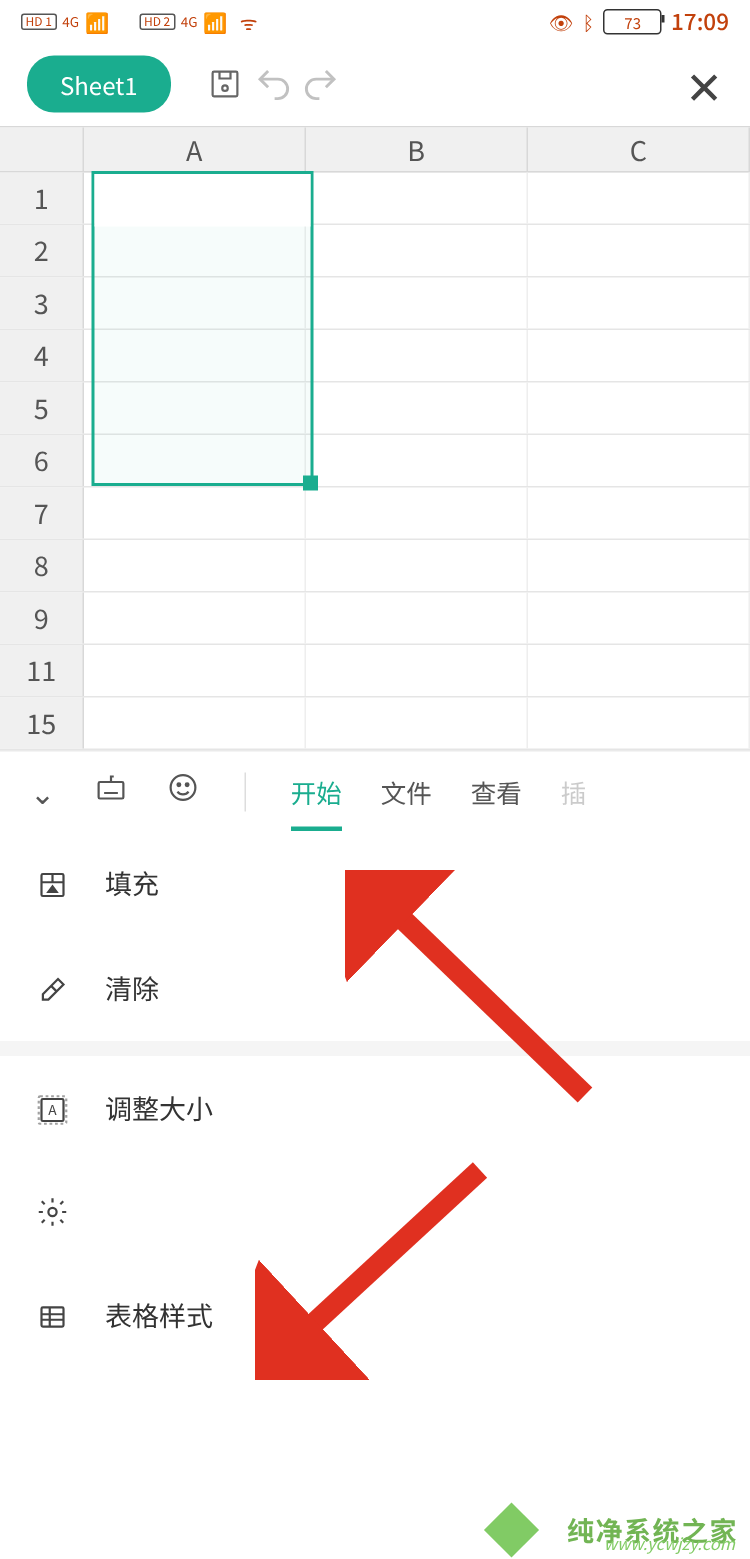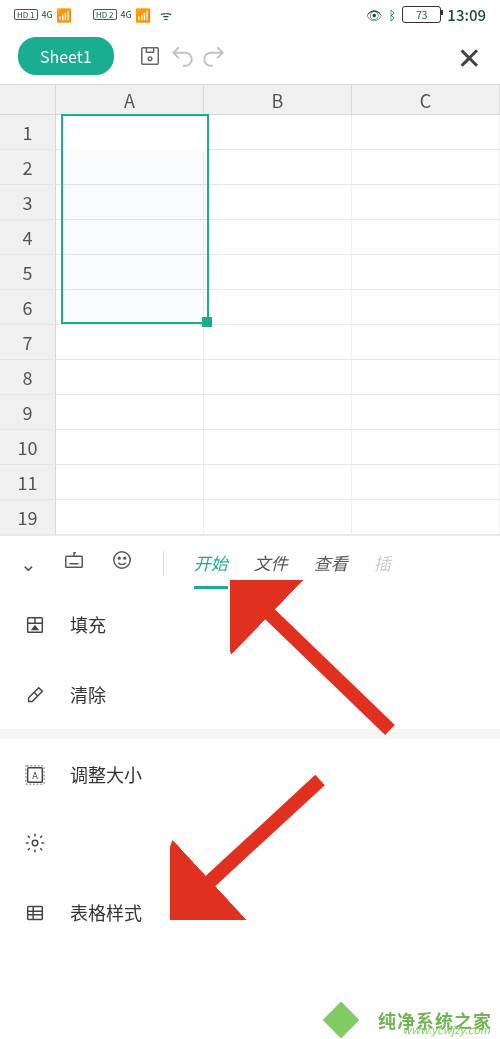--- a/index.html
+++ b/index.html
@@ -12,21 +12,21 @@
       overflow: hidden;
     }
 
     
     .status-bar {
       height: 28px;
       display: flex;
       align-items: center;
       padding: 0 14px;
       font-size: 13px;
-      color: #14532d;
+      color: #c2410c;
     }
     .status-left { display: flex; align-items: center; gap: 4px; }
     .status-right { margin-left: auto; display: flex; align-items: center; gap: 6px; }
     .hd-badge { border: 1px solid #555; border-radius: 2px; font-size: 8px; padding: 0 2px; line-height: 9px; }
     .battery-box { border: 1px solid #333; border-radius: 3px; padding: 0 13px; font-size: 10px; position: relative; }
     .battery-box::after { content: ""; position: absolute; right: -3px; top: 3px; width: 2px; height: 5px; background: #333; }
     .clock { font-size: 15px; font-weight: 500; }
 
     
     .toolbar {
@@ -82,21 +82,21 @@
       align-items: center;
       height: 54px;
       padding: 0 20px;
       gap: 26px;
       border-top: 1px solid #eaeaea;
       position: relative;
     }
     .chev { font-size: 20px; color: #555; }
     .panel-icon { color: #555; }
     .tab-divider { width: 1px; height: 26px; background: #ddd; margin: 0 4px; }
-    .ptab { font-size: 17px; color: #555; position: relative; font-style: italic; }
+    .ptab { font-size: 17px; color: #555; position: relative; }
     .ptab.active { color: #1aad8f; }
     .ptab.active::after {
       content: ""; position: absolute; left: 0; right: 0; bottom: -14px;
       height: 3px; background: #1aad8f;
     }
     .ptab.fade { opacity: 0.3; }
 
     
     .menu-list { }
     .menu-group { border-top: 10px solid #f5f5f5; }
@@ -134,21 +134,21 @@
   <div class="status-left" style="margin-left:20px">
     <span class="hd-badge">HD 2</span>
     <span style="font-size:9px">4G</span>
     <span>📶</span>
     <span style="margin-left:4px">ᯤ</span>
   </div>
   <div class="status-right">
     <span>👁</span>
     <span>ᛒ</span>
     <span class="battery-box">73</span>
-    <span class="clock">13:09</span>
+    <span class="clock">17:09</span>
   </div>
 </div>
 
 <div class="toolbar">
   <div class="sheet-tab">Sheet1</div>
   <div class="tb-spacer"></div>
   <div class="tb-icon">
     <svg width="22" height="22" viewBox="0 0 24 24" fill="none" stroke="currentColor" stroke-width="1.6">
         <rect x="3" y="3" width="18" height="18" rx="1"></rect>
         <path d="M8 3v5h8V3"></path>
@@ -226,33 +226,27 @@
         <div class="cell"></div>
         <div class="cell"></div>
       </div>
       <div class="row">
         <div class="row-h">9</div>
         <div class="cell"></div>
         <div class="cell"></div>
         <div class="cell"></div>
       </div>
       <div class="row">
-        <div class="row-h">10</div>
-        <div class="cell"></div>
-        <div class="cell"></div>
-        <div class="cell"></div>
-      </div>
-      <div class="row">
         <div class="row-h">11</div>
         <div class="cell"></div>
         <div class="cell"></div>
         <div class="cell"></div>
       </div>
       <div class="row">
-        <div class="row-h">19</div>
+        <div class="row-h">15</div>
         <div class="cell"></div>
         <div class="cell"></div>
         <div class="cell"></div>
       </div>
     </div>
 </div>
 
 <div class="sel-box">
   <div class="active-cell"></div>
   <div class="sel-handle bottom"></div>

